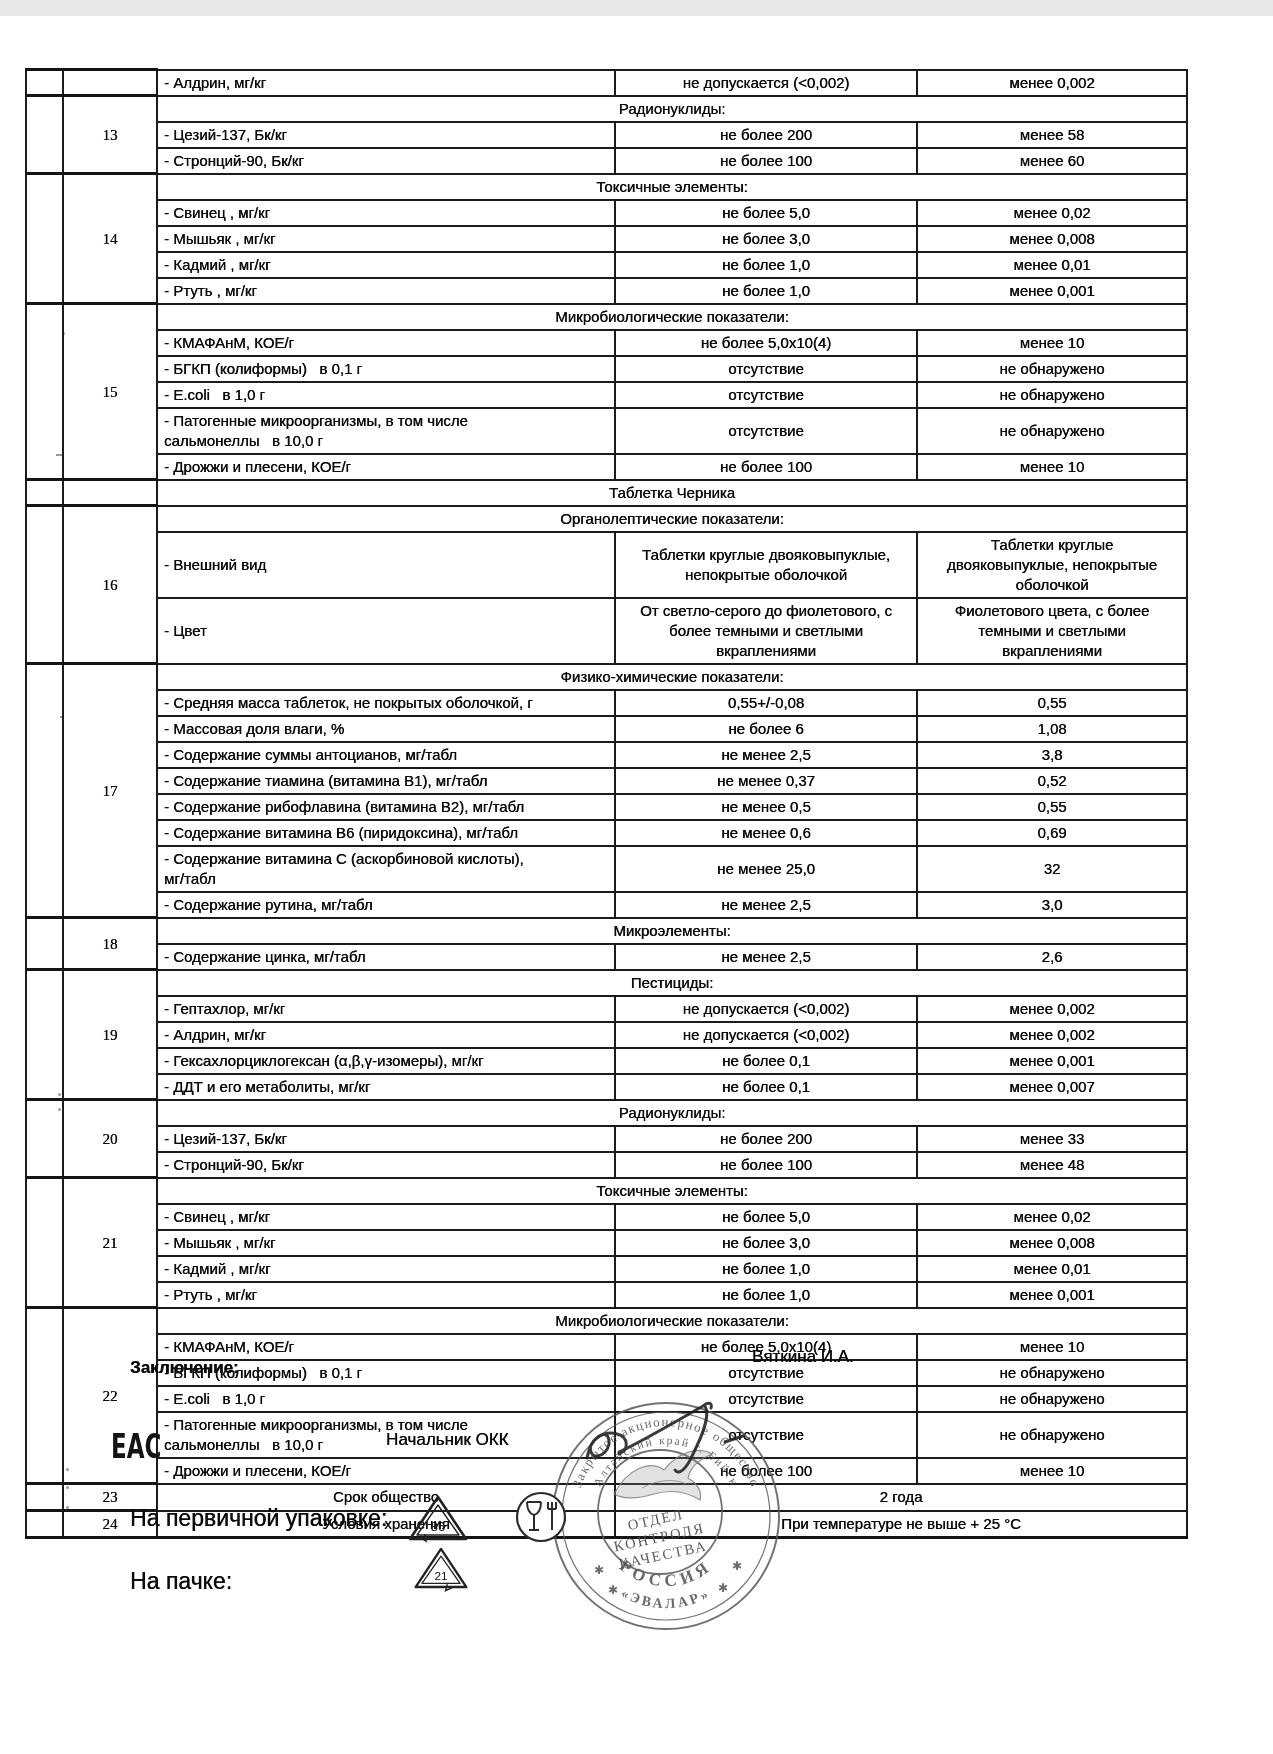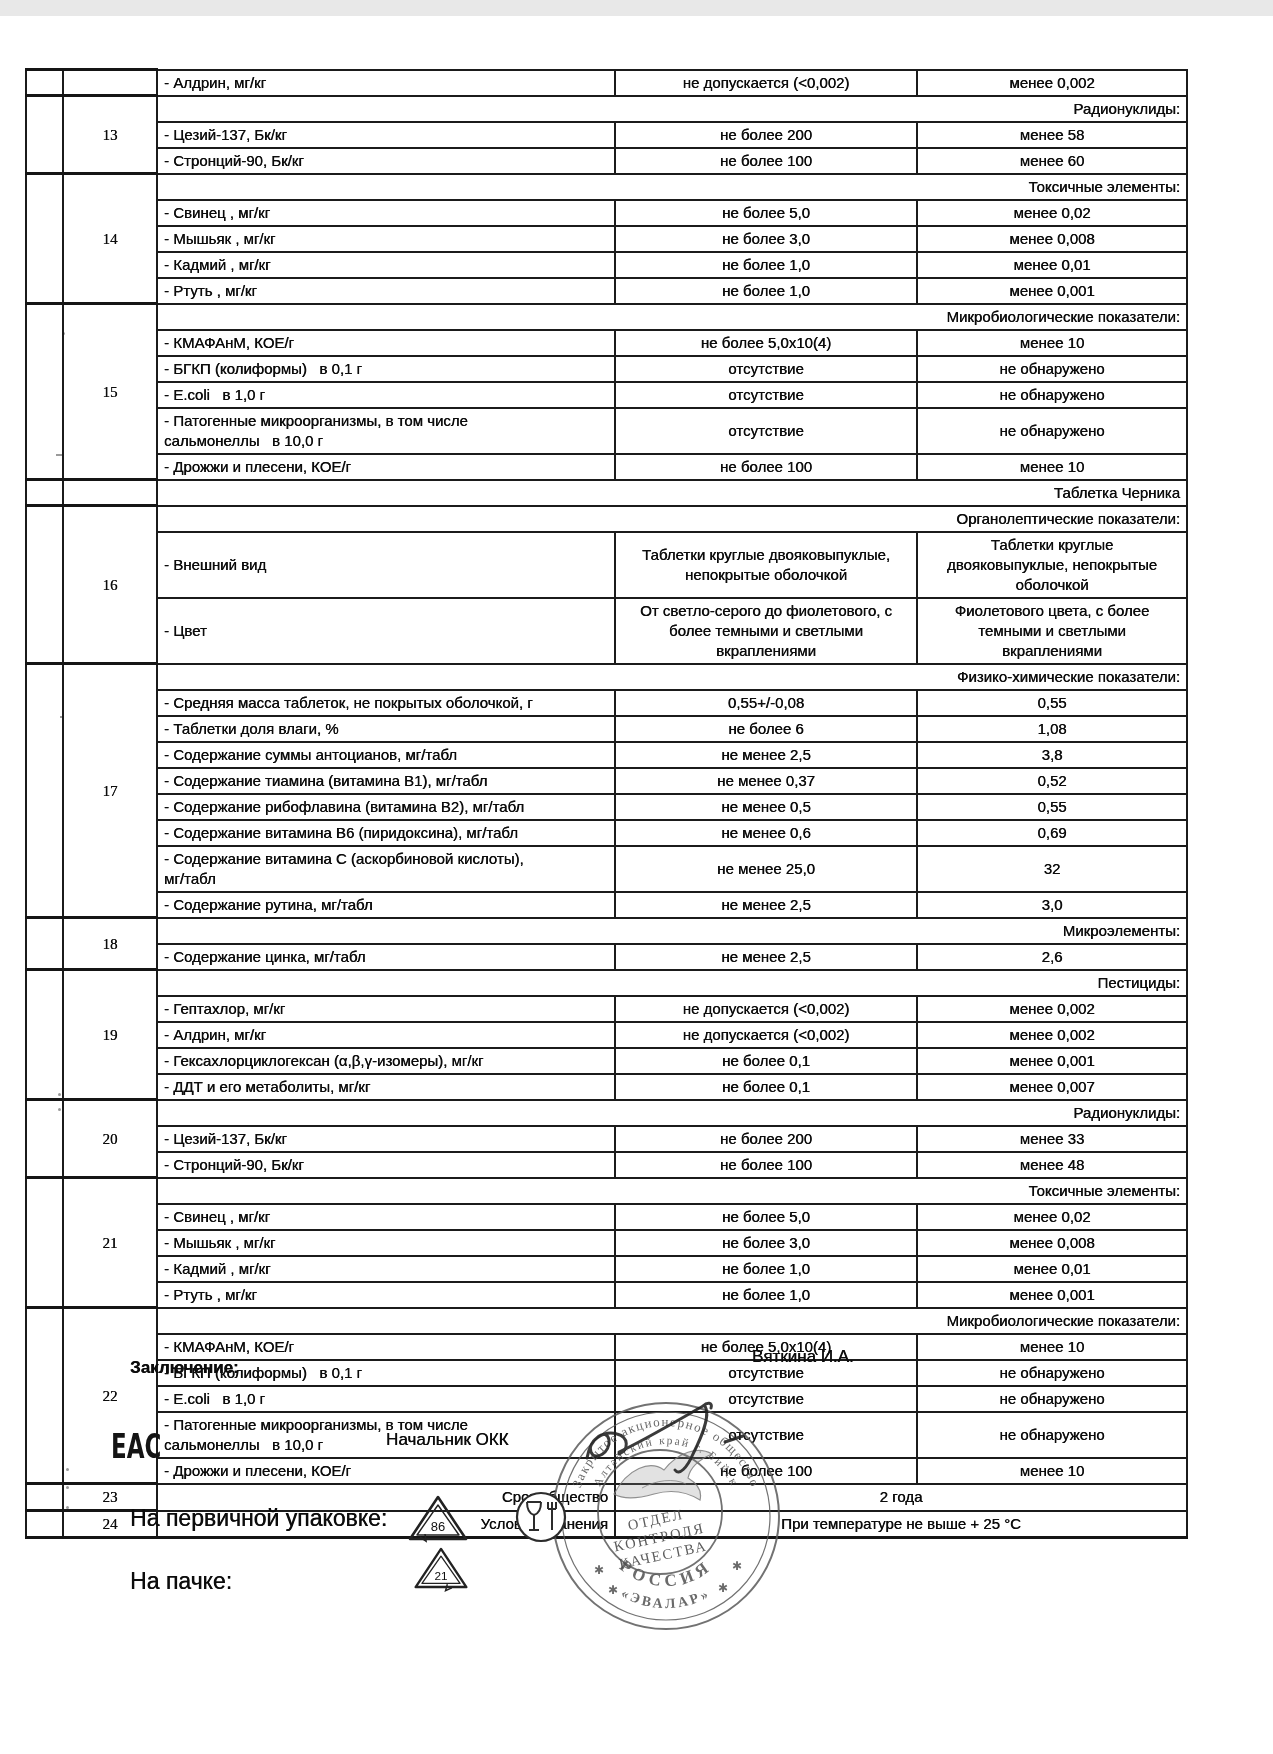--- a/index.html
+++ b/index.html
@@ -22,21 +22,21 @@
   }
   td.gutter{border:none;padding:0;}
   td.num{
     border:none;border-right:2px solid #1b1b1b;
     text-align:center;vertical-align:top;padding-top:2px;font-family:Liberation Serif, serif;
   }
   td.sec{border-top:3px solid #151515;}
   td.gutter.sec,td.num.sec{border-top:3px solid #151515;}
   td.p{text-align:left;}
   td.r,td.v,td.mrg{text-align:center;}
-  td.ttl{text-align:right;}
+  td.ttl{text-align:center;}
   table.results tr:last-child td{border-bottom:3px solid #151515;}
   
   .abs{position:absolute;}
   .concl-label{font-size:17px;font-weight:700;text-align:right;}
   .concl-text{font-size:16.5px;line-height:30px;width:800px;}
   .sig-line{font-size:17px;}
   .mark-label{font-size:23px;}
   .artifact{position:absolute;background:#9a9a9a;border-radius:50%;}
 </style>
 </head>
@@ -172,21 +172,21 @@
           <td class="gutter sec" rowspan="9"></td>
           <td class="num sec" rowspan="9">17</td>
           <td class="ttl sec" colspan="3">Физико-химические показатели:</td>
         </tr>
         <tr>
           <td class="p">- Средняя масса таблеток, не покрытых оболочкой,  г</td>
           <td class="r">0,55+/-0,08</td>
           <td class="v">0,55</td>
         </tr>
         <tr>
-          <td class="p">- Таблетки доля влаги,  %</td>
+          <td class="p">- Массовая доля влаги,  %</td>
           <td class="r">не более 6</td>
           <td class="v">1,08</td>
         </tr>
         <tr>
           <td class="p">- Содержание суммы антоцианов,  мг/табл</td>
           <td class="r">не менее 2,5</td>
           <td class="v">3,8</td>
         </tr>
         <tr>
           <td class="p">- Содержание тиамина (витамина В1),  мг/табл</td>

